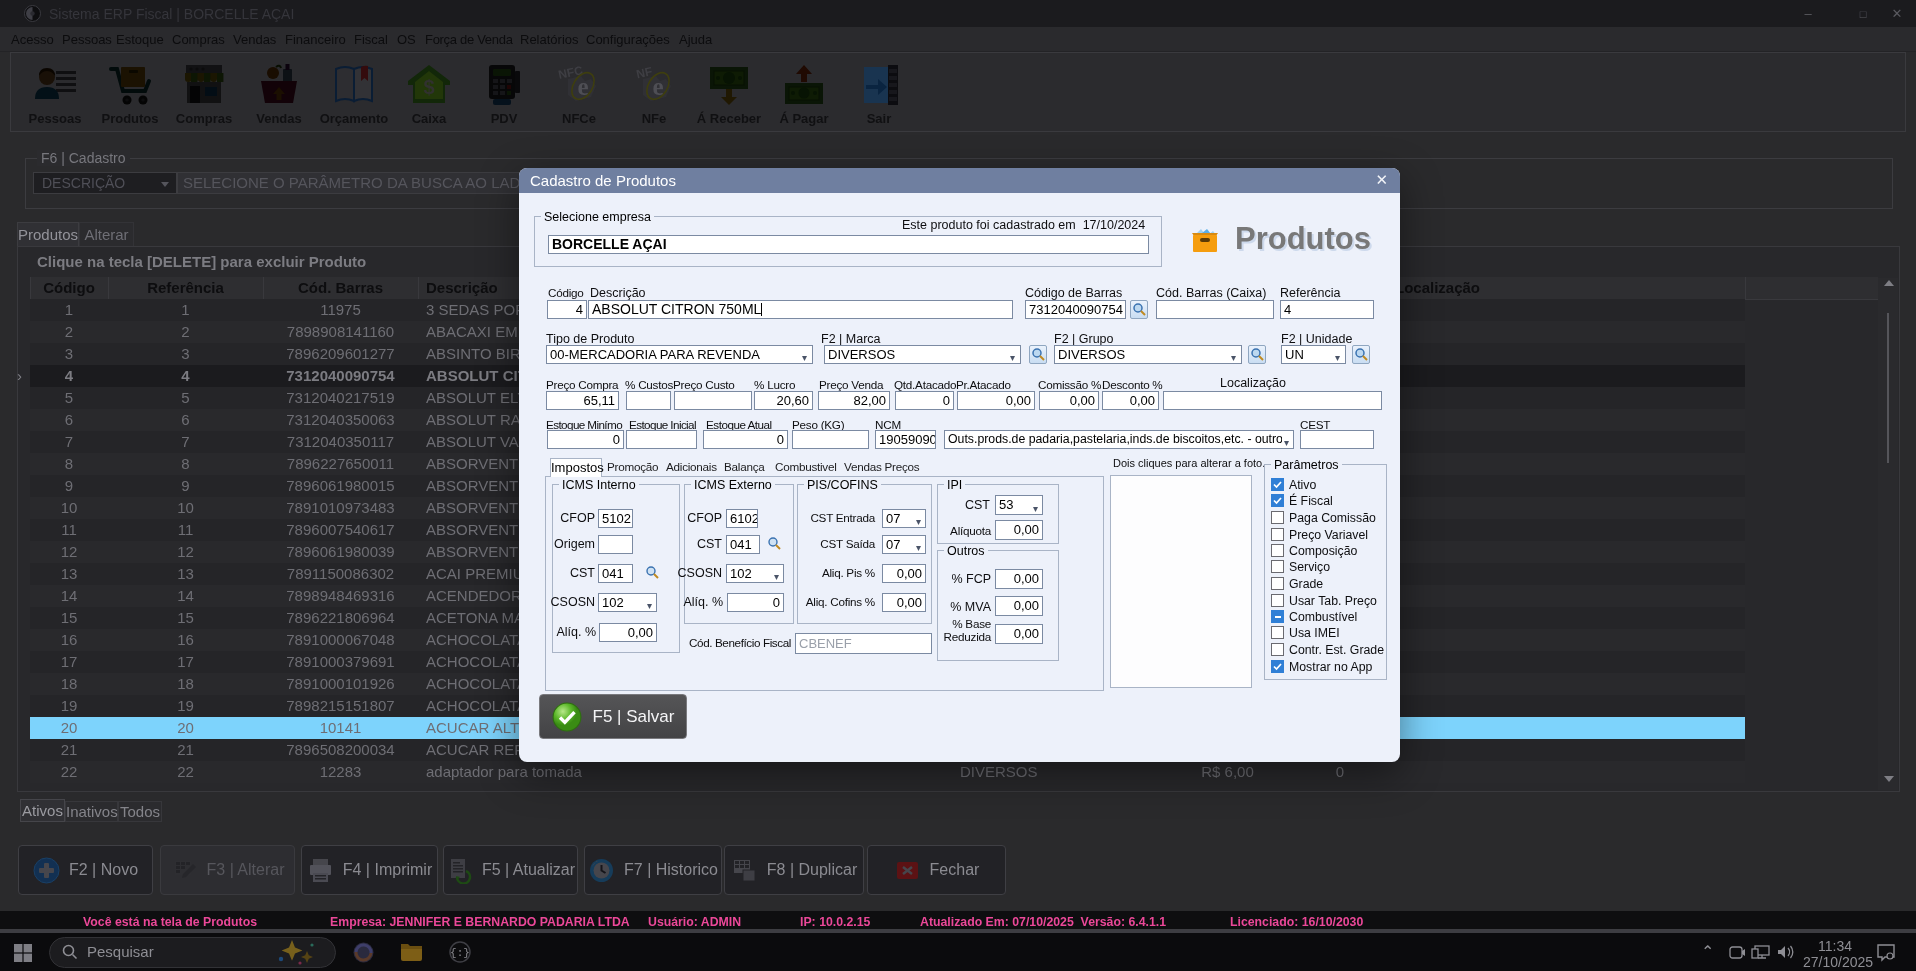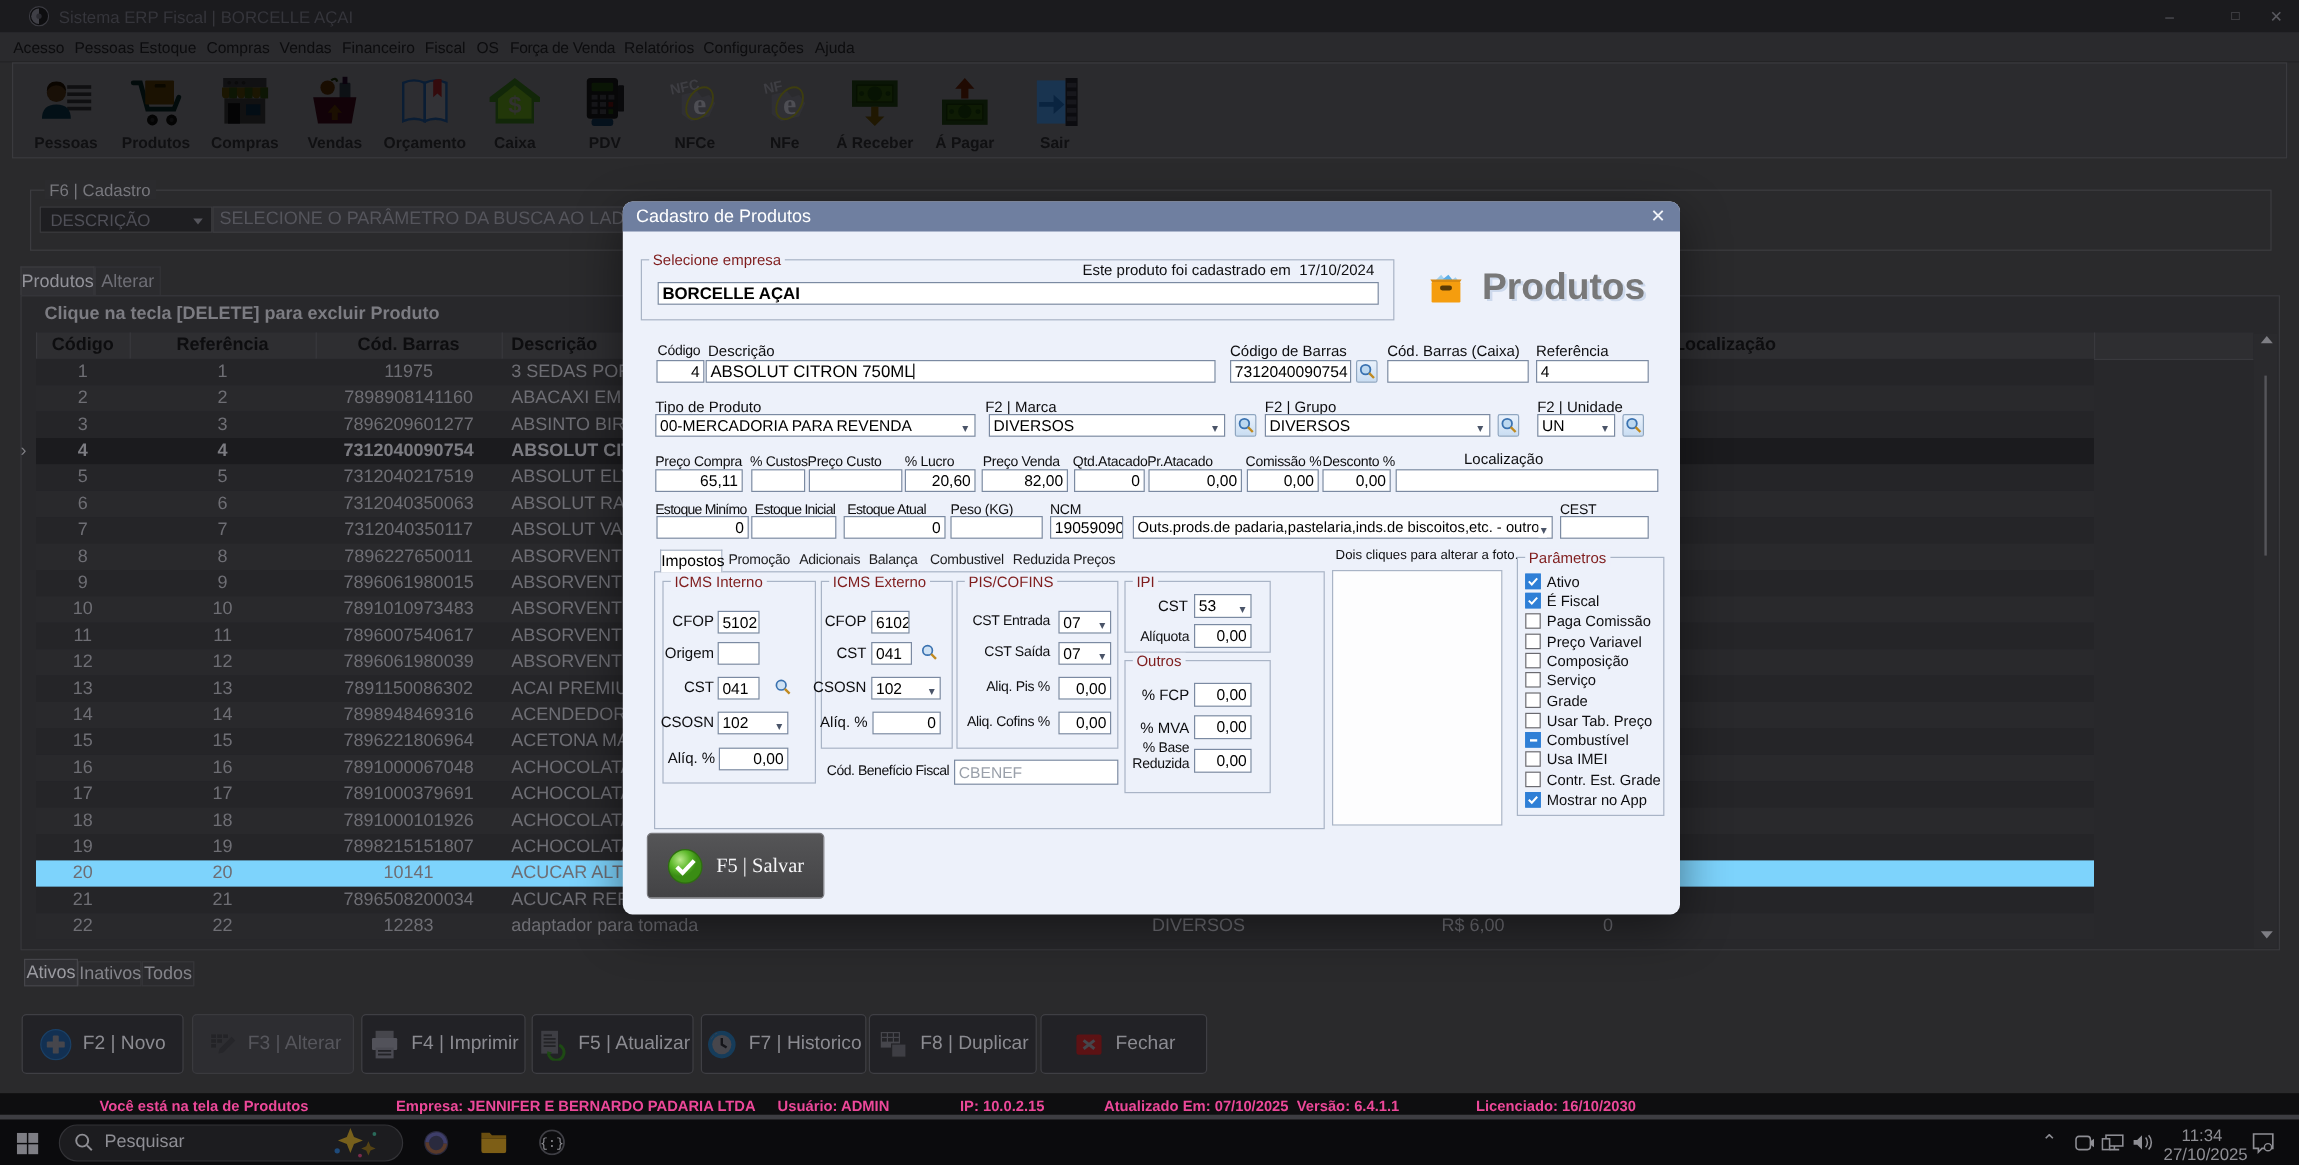--- a/index.html
+++ b/index.html
@@ -531,21 +531,21 @@
   
   #modal{position:absolute;left:519px;top:168px;width:881px;height:594px;background:#edf1fa;border-radius:8px;box-shadow:0 12px 40px rgba(0,0,0,.45);}
   #mtitle{position:absolute;left:0;top:0;width:881px;height:25px;background:#6f7fa0;border-radius:8px 8px 0 0;}
   #mtitle span{position:absolute;left:11px;top:4px;font-size:15px;color:#fff;}
   #mtitle .mx{left:auto;right:12px;top:3px;font-size:15px;color:#f2f4f8;}
   .lbl{position:absolute;font-size:12.5px;color:#0e0e10;white-space:nowrap;}
   .lbl.t{font-size:11.7px;letter-spacing:-0.25px;}
   .inp{position:absolute;height:19px;background:#fff;border:1px solid #7b8aa2;box-sizing:border-box;font-size:13px;color:#000;line-height:17px;padding:0 3px;white-space:nowrap;overflow:hidden;}
   .inp.r{text-align:right;}
   .grp{position:absolute;border:1px solid #a9b4c6;}
-  .glab{position:absolute;font-size:12.5px;color:#7f1d1d;background:#edf1fa;padding:0 3px;white-space:nowrap;}
+  .glab{position:absolute;font-size:12.5px;color:#000000;background:#edf1fa;padding:0 3px;white-space:nowrap;}
   .chev{position:absolute;font-size:10px;color:#4a5468;}
   .mag{position:absolute;width:18px;height:19px;background:linear-gradient(#eaf2fc,#c9ddf2);border:1px solid #8fa6c0;box-sizing:border-box;border-radius:2px;}
   .cbrow{position:absolute;left:7px;height:14px;}
   .cbx{position:absolute;left:0;top:0;width:13px;height:13px;background:#fff;border:1px solid #6a6a70;box-sizing:border-box;}
   .cbx.on{background:#2f7fd6;border-color:#2f7fd6;}
   .cblb{position:absolute;left:18px;top:0;font-size:12.3px;color:#0e0e10;white-space:nowrap;}
 </style>
 <div id="modal">
  <div id="mtitle">
       <span>Cadastro de Produtos</span>
@@ -634,21 +634,21 @@
  <div class="inp" style="left:273px;top:262px;width:77px;"></div>
  <div class="inp" style="left:356px;top:262px;width:61px;">19059090</div>
  <div class="inp" style="left:425px;top:262px;width:350px;padding-right:15px;font-size:12.3px;">Outs.prods.de padaria,pastelaria,inds.de biscoitos,etc. - outros<span class="chev" style="right:4px;top:3px;background:#fff;padding-left:2px;">▾</span></div>
  <div class="inp" style="left:781px;top:262px;width:74px;"></div>
 
  <div style="position:absolute;left:31px;top:290px;width:52px;height:19px;background:#fff;border:1px solid #a9b4c6;border-bottom:none;box-sizing:border-box;font-size:13px;text-align:center;line-height:18px;color:#000;z-index:3;">Impostos</div>
  <span class="lbl t" style="left:88px;top:292px;color:#1c1c1e;">Promoção</span>
  <span class="lbl t" style="left:147px;top:292px;color:#1c1c1e;">Adicionais</span>
  <span class="lbl t" style="left:205px;top:292px;color:#1c1c1e;">Balança</span>
  <span class="lbl t" style="left:256px;top:292px;color:#1c1c1e;">Combustivel</span>
- <span class="lbl t" style="left:325px;top:292px;color:#1c1c1e;">Reduzida Preços</span>
+ <span class="lbl t" style="left:325px;top:292px;color:#1c1c1e;">Vendas Preços</span>
  <div class="grp" style="left:26px;top:308px;width:557px;height:213px;border-color:#a9b4c6;"></div>
 
  <div class="grp" style="left:33px;top:316px;width:126px;height:167px;"></div>
  <span class="glab" style="left:40px;top:310px;">ICMS Interno</span>
  <span class="lbl" style="left:30px;top:343px;width:46px;text-align:right;">CFOP</span>
     <div class="inp" style="left:79px;top:341px;width:35px;">5102</div>
  <span class="lbl" style="left:30px;top:369px;width:46px;text-align:right;">Origem</span>
     <div class="inp" style="left:79px;top:367px;width:35px;"></div>
  <span class="lbl" style="left:30px;top:398px;width:46px;text-align:right;">CST</span>
     <div class="inp" style="left:79px;top:396px;width:35px;">041</div>
@@ -767,21 +767,21 @@
     </div>
 <div class="cbrow" style="left:752px;top:492px;">
       <div class="cbx on">
         <svg width="11" height="11" viewBox="0 0 11 11" style="position:absolute;left:0;top:0;">
           <path d="M2 5.5 l2.5 2.5 L9 3" stroke="#fff" stroke-width="1.7" fill="none"></path>
         </svg>
       </div>
       <span class="cblb">Mostrar no App</span>
     </div>
 
- <div style="position:absolute;left:20px;top:526px;width:148px;height:55px;background:linear-gradient(#555557,#434345);border:1px solid #7a7a7e;border-radius:4px;box-sizing:border-box;display:flex;align-items:center;justify-content:center;gap:11px;font-family:Liberation Serif, serif;">
+ <div style="position:absolute;left:20px;top:526px;width:148px;height:45px;background:linear-gradient(#555557,#434345);border:1px solid #7a7a7e;border-radius:4px;box-sizing:border-box;display:flex;align-items:center;justify-content:center;gap:11px;">
    <svg width="30" height="30" viewBox="0 0 28 28">
         <defs>
           <radialGradient id="gg" cx=".35" cy=".3">
             <stop offset="0" stop-color="#b8e88a"></stop>
             <stop offset=".6" stop-color="#5cb82a"></stop>
             <stop offset="1" stop-color="#3a8c14"></stop>
           </radialGradient>
         </defs>
         <circle cx="14" cy="14" r="13" fill="url(#gg)" stroke="#2e6e10"></circle>
         <path d="M7.5 14.5 l4.5 4.5 L21 9.5" stroke="#fff" stroke-width="3.2" fill="none"></path>

